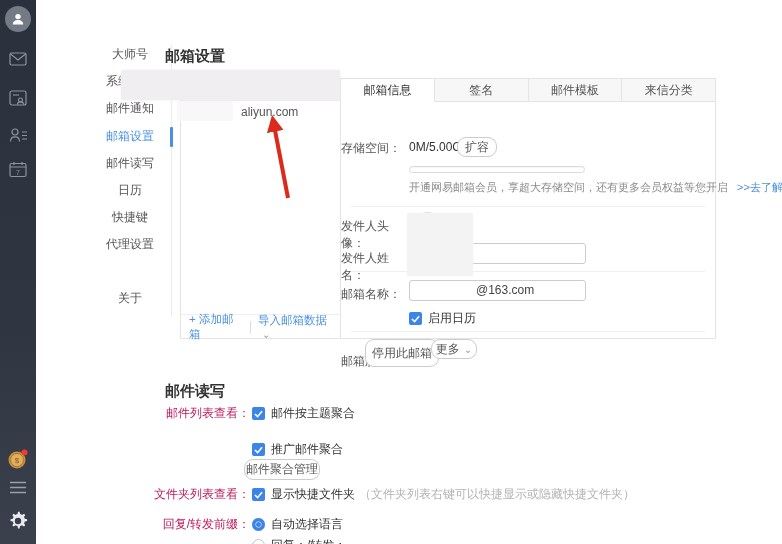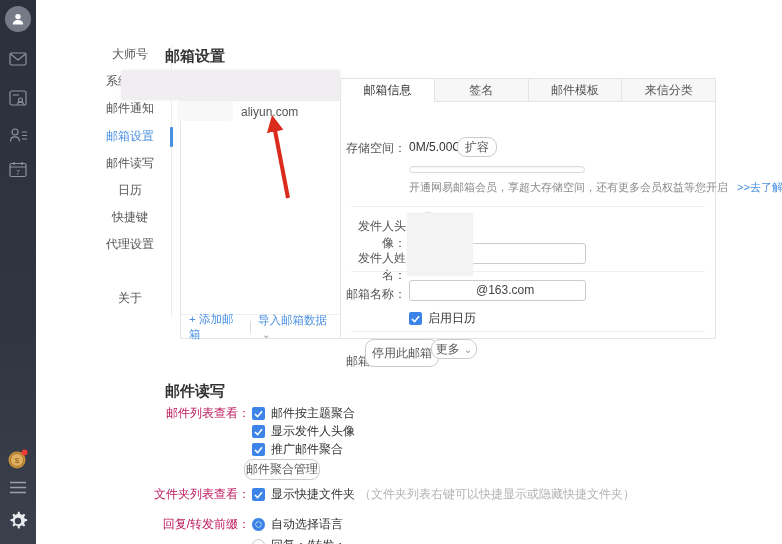--- a/index.html
+++ b/index.html
@@ -29,21 +29,21 @@
   .acct-foot .sep { width:1px; height:12px; background:#dcdcdc; margin:0 7px; }
   .link { color:#4a90e2; cursor:pointer; text-decoration:none; }
 
   
   .info-panel { position:absolute; left:340px; top:78px; width:376px; height:261px; border:1px solid #e4e4e4; background:#fff; }
   .tabbar { display:flex; height:23px; }
   .tab { flex:1; text-align:center; line-height:22px; background:#f7f7f7; border-bottom:1px solid #e4e4e4; border-left:1px solid #e4e4e4; color:#555; cursor:pointer; }
   .tab:first-child { border-left:none; }
   .tab.active { background:#fff; border-bottom:none; color:#333; }
   .ibody { position:relative; height:237px; }
-  .flabel { position:absolute; left:0; width:65px; text-align:right; color:#555; }
+  .flabel { position:absolute; left:0; width:65px; color:#555; }
   .hdiv { position:absolute; left:10px; right:10px; height:1px; background:#efefef; }
   .btn { position:absolute; display:flex; align-items:center; justify-content:center; background:#fff; border:1px solid #ccc; border-radius:9px; color:#555; cursor:pointer; font-size:12px; }
   .inputbox { position:absolute; left:68px; width:177px; height:21px; border:1px solid #ccc; border-radius:3px; background:#fff; line-height:19px; color:#444; }
   .progress { position:absolute; left:68px; top:64px; width:176px; height:7px; border:1px solid #dadada; border-radius:4px; background:#fff; box-shadow:inset 0 1px 1px rgba(0,0,0,.04); }
   .promo { position:absolute; left:68px; top:78px; color:#8b8b8b; font-size:11px; white-space:nowrap; }
   .cb { width:13px; height:13px; background:#3d84e8; border-radius:2px; display:inline-flex; align-items:center; justify-content:center; flex:none; cursor:pointer; }
   .radio { width:13px; height:13px; border-radius:50%; flex:none; cursor:pointer; }
   .radio.on { background:#3d84e8; box-shadow:inset 0 0 0 3.5px #3d84e8, inset 0 0 0 10px #fff; position:relative; }
   .radio.on::after { content:""; position:absolute; left:4px; top:4px; width:5px; height:5px; border-radius:50%; background:#3d84e8; }
   .radio.off { border:1px solid #c4c4c4; background:#fff; }
@@ -222,29 +222,20 @@
 
   <div class="row" style="left:140px; top:405px;">
     <div class="rlabel">邮件列表查看：</div>
     <span class="cb">
         <svg width="9" height="8" viewBox="0 0 10 9">
           <path d="M1 4.5 L4 7.5 L9 1.5" fill="none" stroke="#fff" stroke-width="1.8"></path>
         </svg>
       </span>
     <span class="opt-text">邮件按主题聚合</span>
   </div>
-  <div class="row" style="left:140px; top:423px;">
-    <div class="rlabel"></div>
-    <span class="cb">
-        <svg width="9" height="8" viewBox="0 0 10 9">
-          <path d="M1 4.5 L4 7.5 L9 1.5" fill="none" stroke="#fff" stroke-width="1.8"></path>
-        </svg>
-      </span>
-    <span class="opt-text">显示发件人头像</span>
-  </div>
   <div class="row" style="left:140px; top:441px;">
     <div class="rlabel"></div>
     <span class="cb">
         <svg width="9" height="8" viewBox="0 0 10 9">
           <path d="M1 4.5 L4 7.5 L9 1.5" fill="none" stroke="#fff" stroke-width="1.8"></path>
         </svg>
       </span>
     <span class="opt-text">推广邮件聚合</span>
   </div>
   <div class="btn" style="left:244px; top:459px; width:76px; height:21px; position:absolute;">邮件聚合管理</div>

